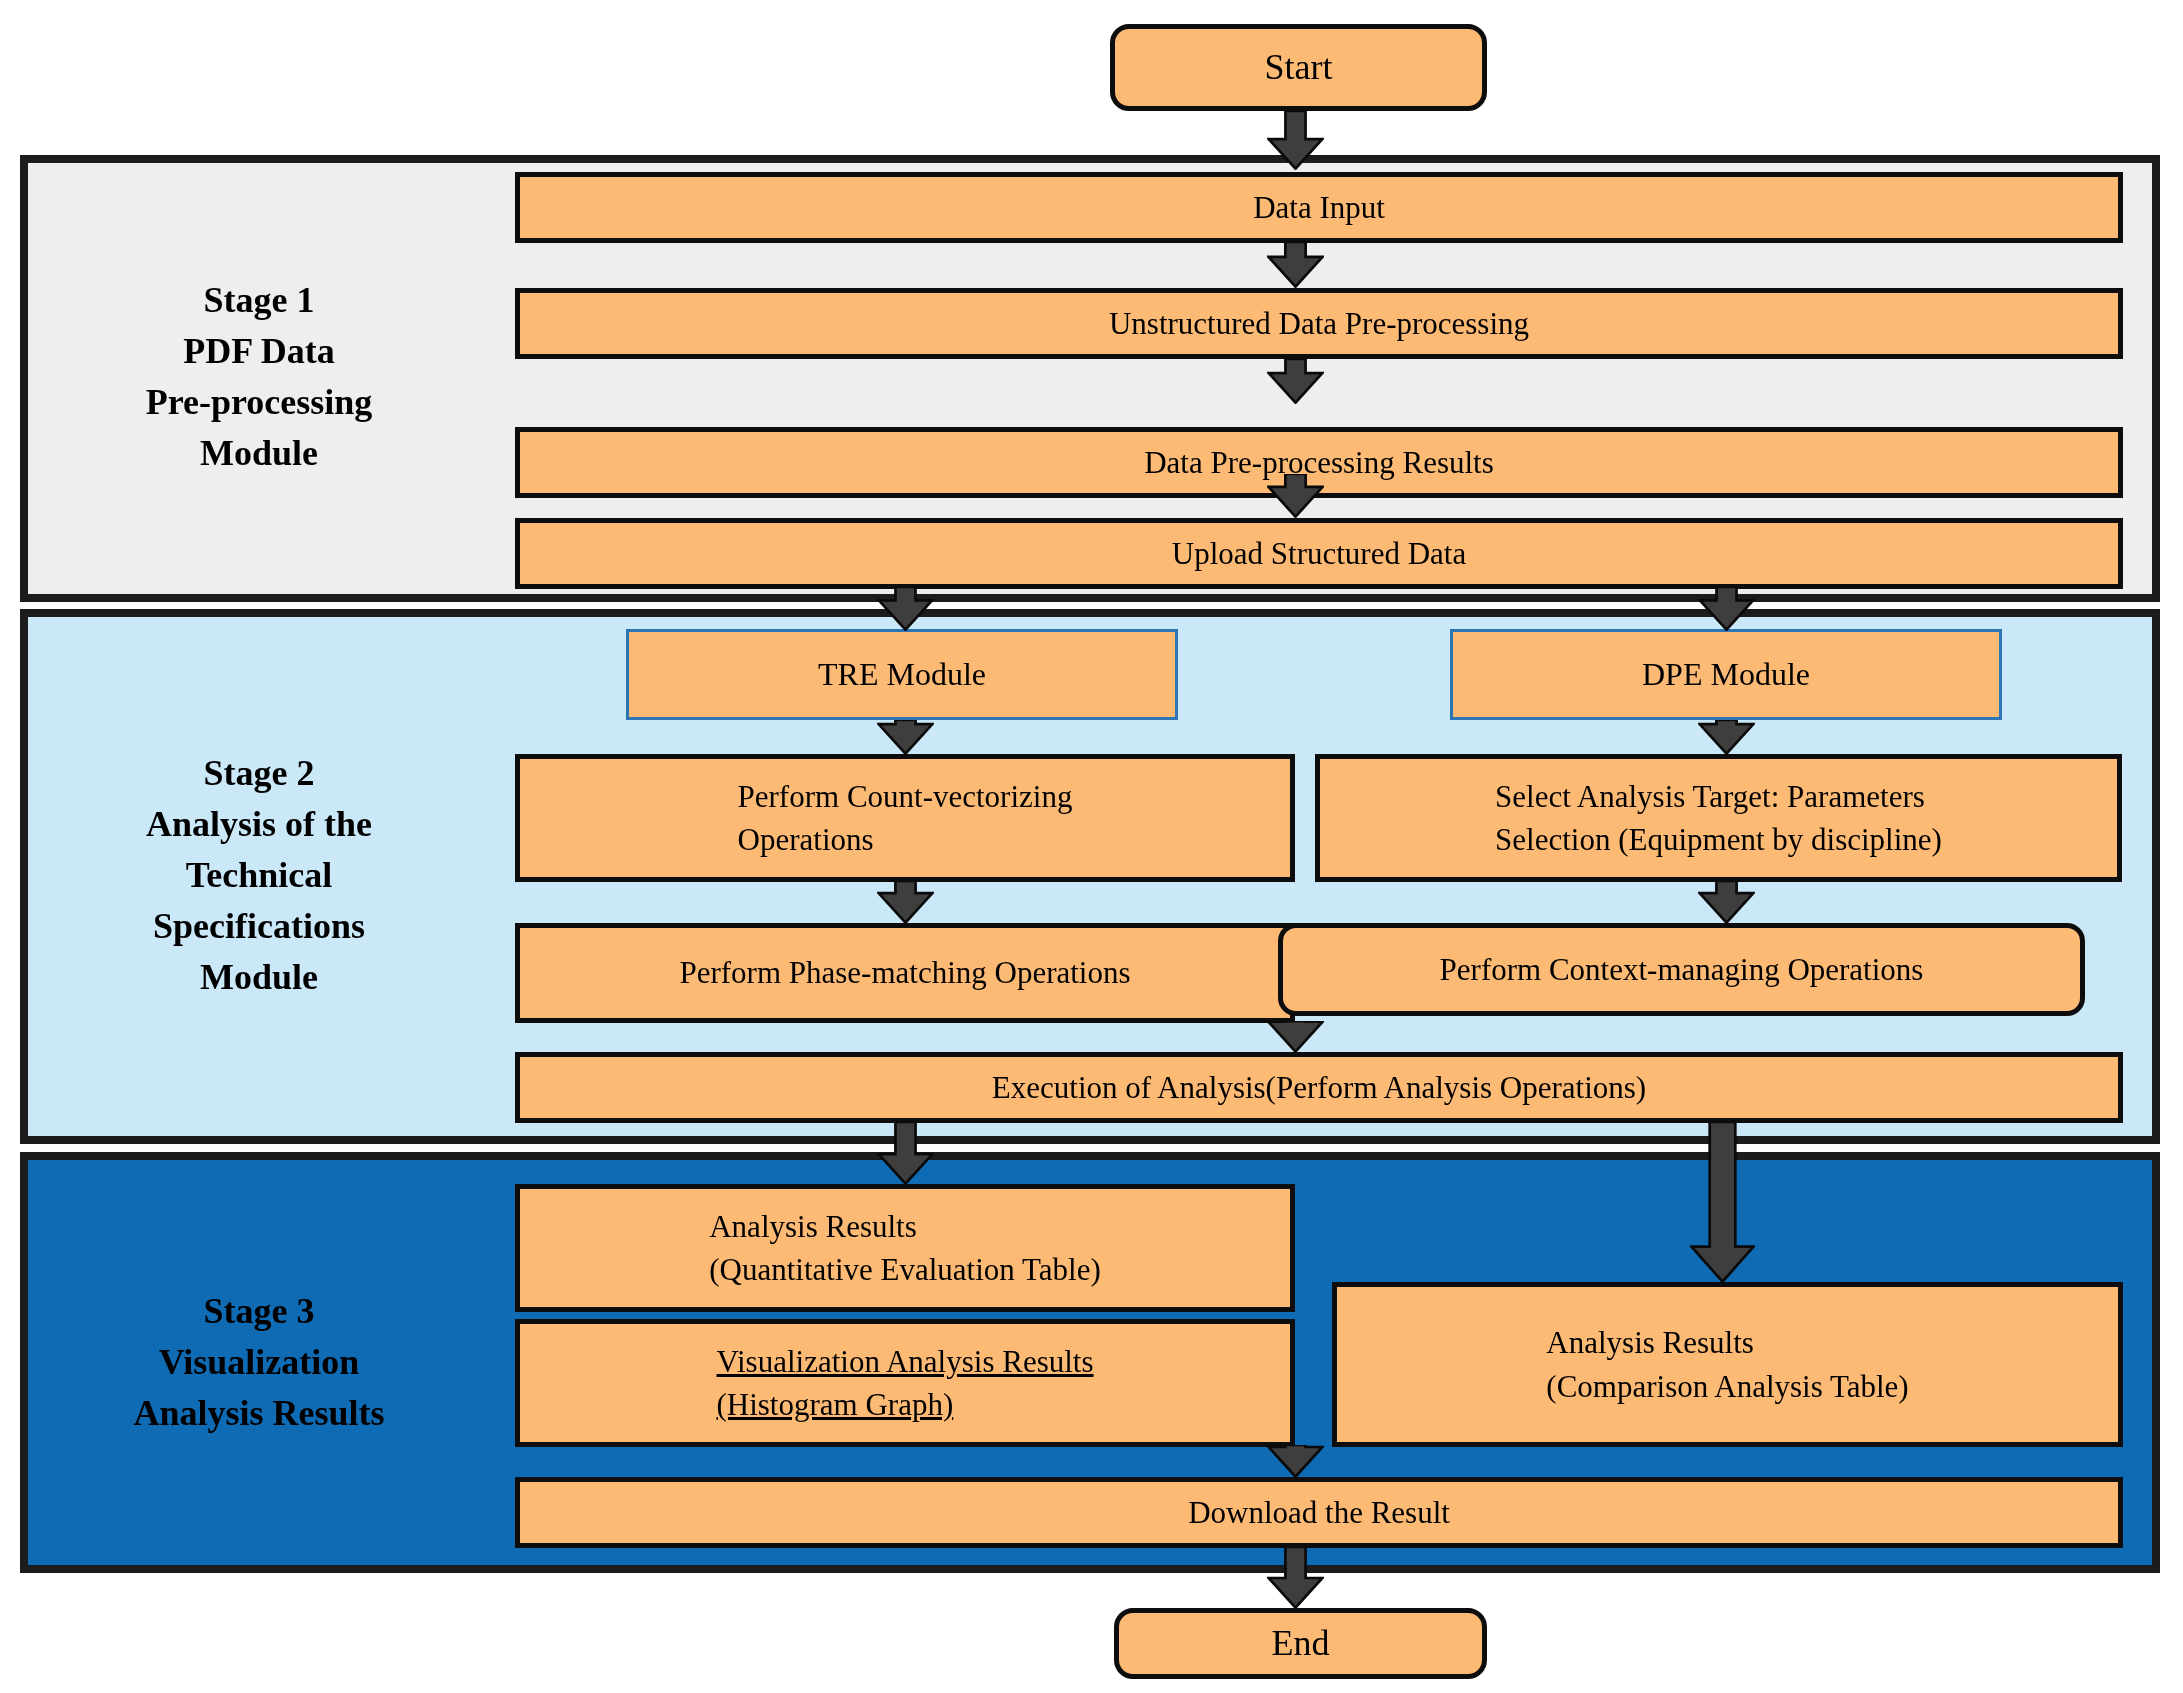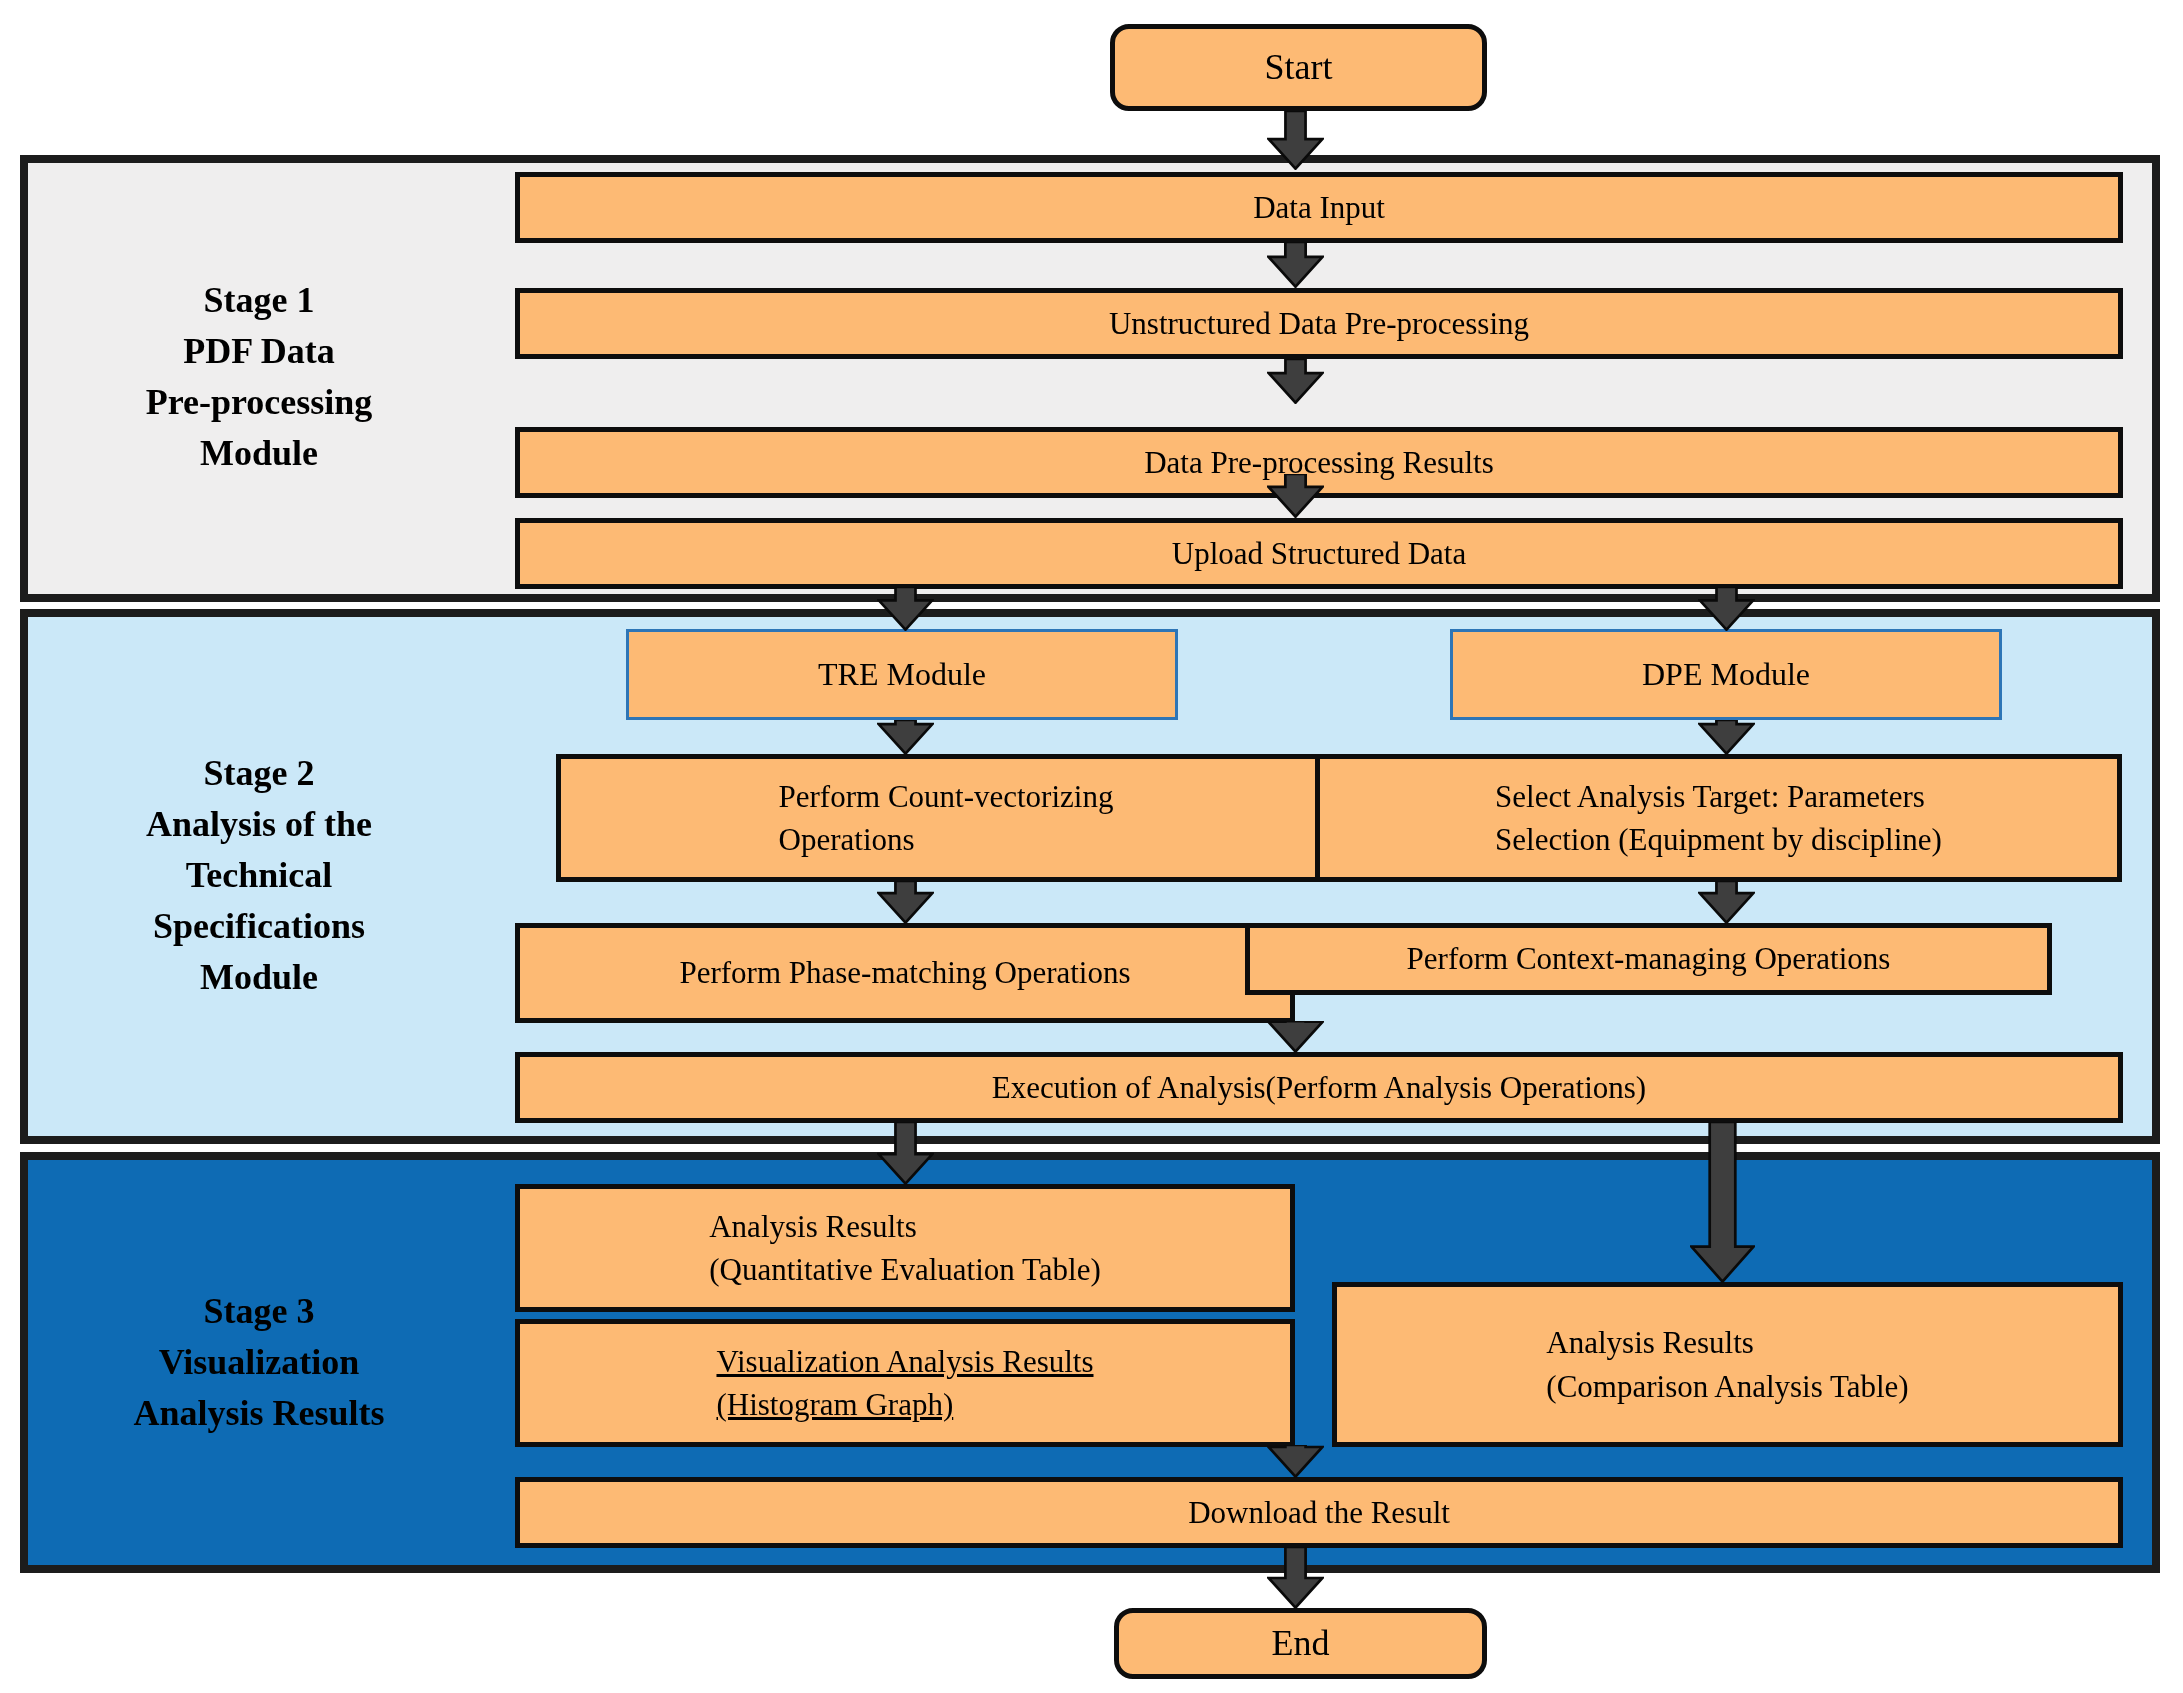--- a/index.html
+++ b/index.html
@@ -55,27 +55,27 @@
 Analysis Results</div>
 
 <div class="node box" style="left:515px;top:172px;width:1608px;height:71px;">Data Input</div>
 <div class="node box" style="left:515px;top:288px;width:1608px;height:71px;">Unstructured Data Pre-processing</div>
 <div class="node box" style="left:515px;top:427px;width:1608px;height:71px;">Data Pre-processing Results</div>
 <div class="node box" style="left:515px;top:518px;width:1608px;height:71px;">Upload Structured Data</div>
 
 <div class="node module" style="left:626px;top:629px;width:552px;height:91px;">TRE Module</div>
 <div class="node module" style="left:1450px;top:629px;width:552px;height:91px;">DPE Module</div>
 
-<div class="node box" style="left:515px;top:754px;width:780px;height:128px;margin-left:41px;">Perform Count-vectorizing
+<div class="node box" style="left:515px;top:754px;width:780px;height:128px;">Perform Count-vectorizing
 Operations</div>
 <div class="node box" style="left:1315px;top:754px;width:807px;height:128px;">Select Analysis Target: Parameters
 Selection (Equipment by discipline)</div>
 
 <div class="node box" style="left:515px;top:923px;width:780px;height:100px;">Perform Phase-matching Operations</div>
-<div class="node box" style="left:1245px;top:923px;width:807px;height:72px;">Perform Context-managing Operations</div>
+<div class="node box" style="left:1278px;top:923px;width:807px;height:93px;border-radius:18px;">Perform Context-managing Operations</div>
 
 <div class="node box" style="left:515px;top:1052px;width:1608px;height:71px;">Execution of Analysis(Perform Analysis Operations)</div>
 
 <div class="node box" style="left:515px;top:1184px;width:780px;height:128px;">Analysis Results
 (Quantitative Evaluation Table)</div>
 <div class="node box" style="left:515px;top:1319px;width:780px;height:128px;text-decoration:underline;">Visualization Analysis Results
 (Histogram Graph)</div>
 <div class="node box" style="left:1332px;top:1282px;width:791px;height:165px;">Analysis Results
 (Comparison Analysis Table)</div>
 <div class="node box" style="left:515px;top:1477px;width:1608px;height:71px;">Download the Result</div>

